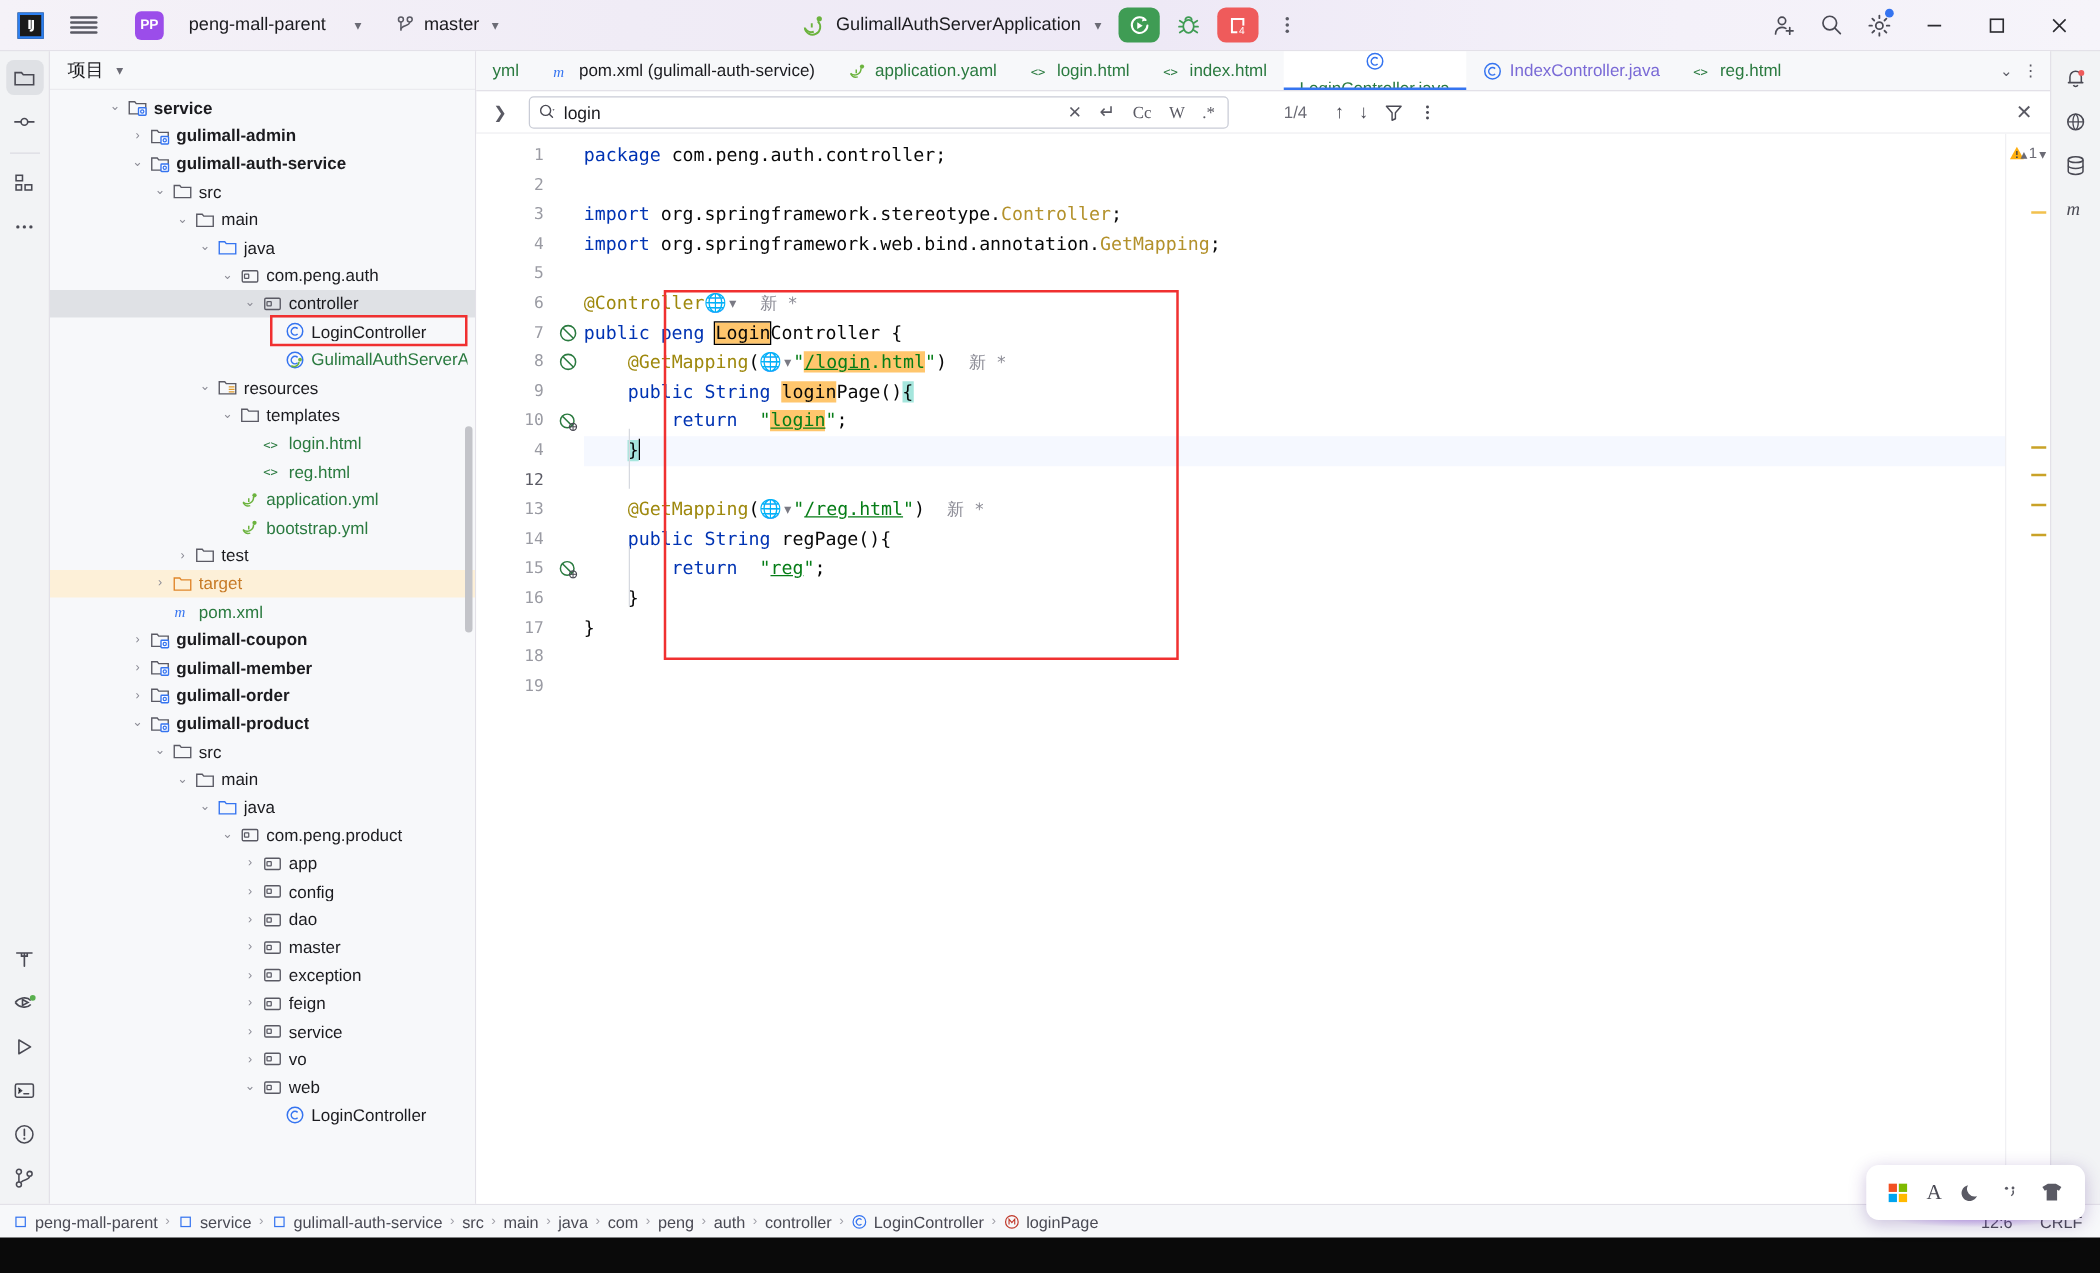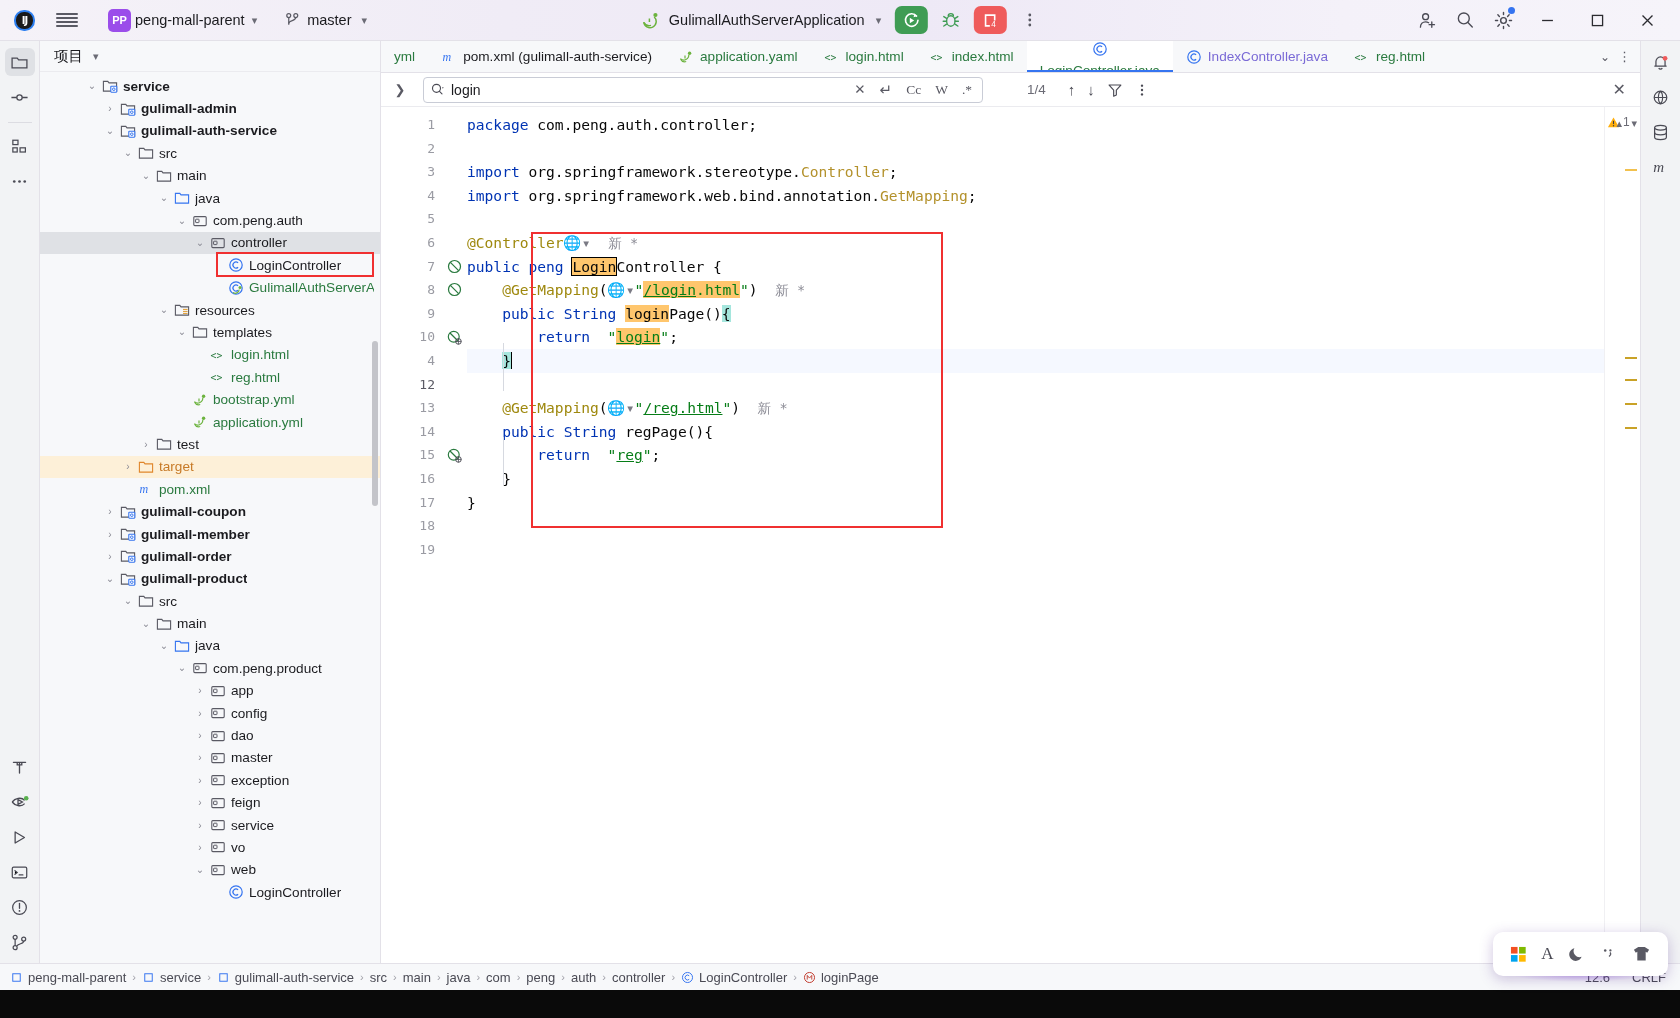--- a/index.html
+++ b/index.html
@@ -16,28 +16,28 @@
   
   .titlebar {
     height: 41px; flex: 0 0 41px;
     background: linear-gradient(90deg,#f5f2f8 0%, #f0ecf6 30%, #eee9f6 55%, #f4f1f9 80%, #f6f4fa 100%);
     display: flex; align-items: center; padding: 0 8px 0 14px;
     border-bottom: 1px solid #e3e1e8;
     position: relative;
   }
   .tb-logo {
     width: 21px; height: 21px; background: #1a1a1a; border: 2px solid #2d7ff0;
-    border-radius: 10px; color: #fff; font-size: 10px; font-weight: bold;
+    border-radius: 0; color: #fff; font-size: 10px; font-weight: bold;
     display: flex; align-items: center; justify-content: center;
     font-family: "DejaVu Sans", sans-serif; letter-spacing: -1px;
   }
   .hamburger { margin-left: 21px; width: 22px; height: 18px; display:flex; flex-direction:column; justify-content:space-between; padding: 2px 0;}
   .hamburger i { display:block; height:2px; background:#5a5a64; border-radius:1px;}
   .proj-chip {
-    margin-left: 24px; display: flex; align-items: center; gap: 4px;
+    margin-left: 24px; display: flex; align-items: center; gap: 20px;
     padding: 3px 6px; border-radius: 5px; cursor: default;
   }
   .proj-badge {
     width: 23px; height: 23px; border-radius: 5px; background: #9b4dea;
     color: #fff; font-size: 11px; font-weight: bold;
     display: flex; align-items: center; justify-content: center;
   }
   .proj-name { font-size: 14.5px; color: #1b1b1f; }
   .chev { color:#6b6b75; font-size: 11px; margin-left:3px;}
   .branch-chip { margin-left: 22px; display: flex; align-items: center; gap: 7px; }
@@ -487,33 +487,33 @@
           <div class="row" style="padding-left: 134px;">
             <span class="arrow none"></span>
             <span class="ficon">
               <svg width="16" height="16" viewBox="0 0 16 16">
                 <path d="M2.4 9.6a5 5 0 0 0 8.4-4" fill="none" stroke="#6cb33e" stroke-width="1.2"></path>
                 <path d="M2.6 10.2a4.7 4.7 0 0 0 5.6 2.3" fill="none" stroke="#6cb33e" stroke-width="1.2"></path>
                 <circle cx="11.6" cy="4.2" r="1.7" fill="#6cb33e"></circle>
                 <path d="M7 6.6v3" stroke="#6cb33e" stroke-width="1.2"></path>
               </svg>
             </span>
-            <span class="lbl green">bootstrap.yml</span>
+            <span class="lbl green">application.yml</span>
           </div>
           <div class="row" style="padding-left: 134px;">
             <span class="arrow none"></span>
             <span class="ficon">
               <svg width="16" height="16" viewBox="0 0 16 16">
                 <path d="M2.4 9.6a5 5 0 0 0 8.4-4" fill="none" stroke="#6cb33e" stroke-width="1.2"></path>
                 <path d="M2.6 10.2a4.7 4.7 0 0 0 5.6 2.3" fill="none" stroke="#6cb33e" stroke-width="1.2"></path>
                 <circle cx="11.6" cy="4.2" r="1.7" fill="#6cb33e"></circle>
                 <path d="M7 6.6v3" stroke="#6cb33e" stroke-width="1.2"></path>
               </svg>
             </span>
-            <span class="lbl green">application.yml</span>
+            <span class="lbl green">bootstrap.yml</span>
           </div>
           <div class="row" style="padding-left: 98px;">
             <span class="arrow">›</span>
             <span class="ficon">
               <svg width="16" height="16" viewBox="0 0 16 16">
                 <path d="M1.4 3.4h4.4l1.2 1.5h7.6v8.2H1.4z" fill="none" stroke="#5a5a64" stroke-width="1.1"></path>
               </svg>
             </span>
             <span class="lbl">test</span>
           </div>

